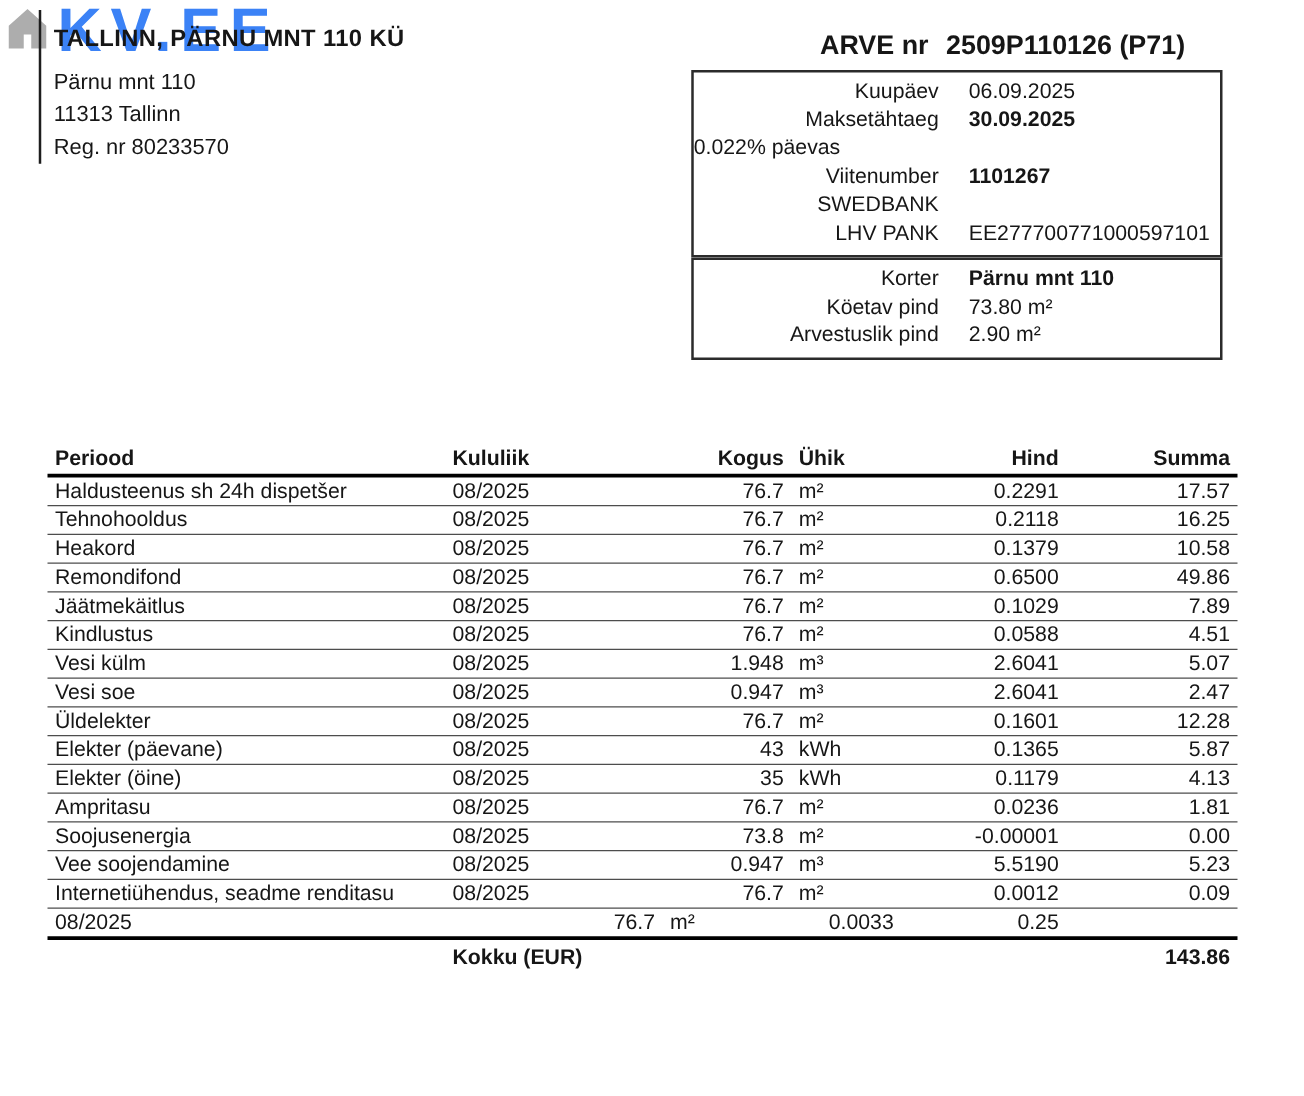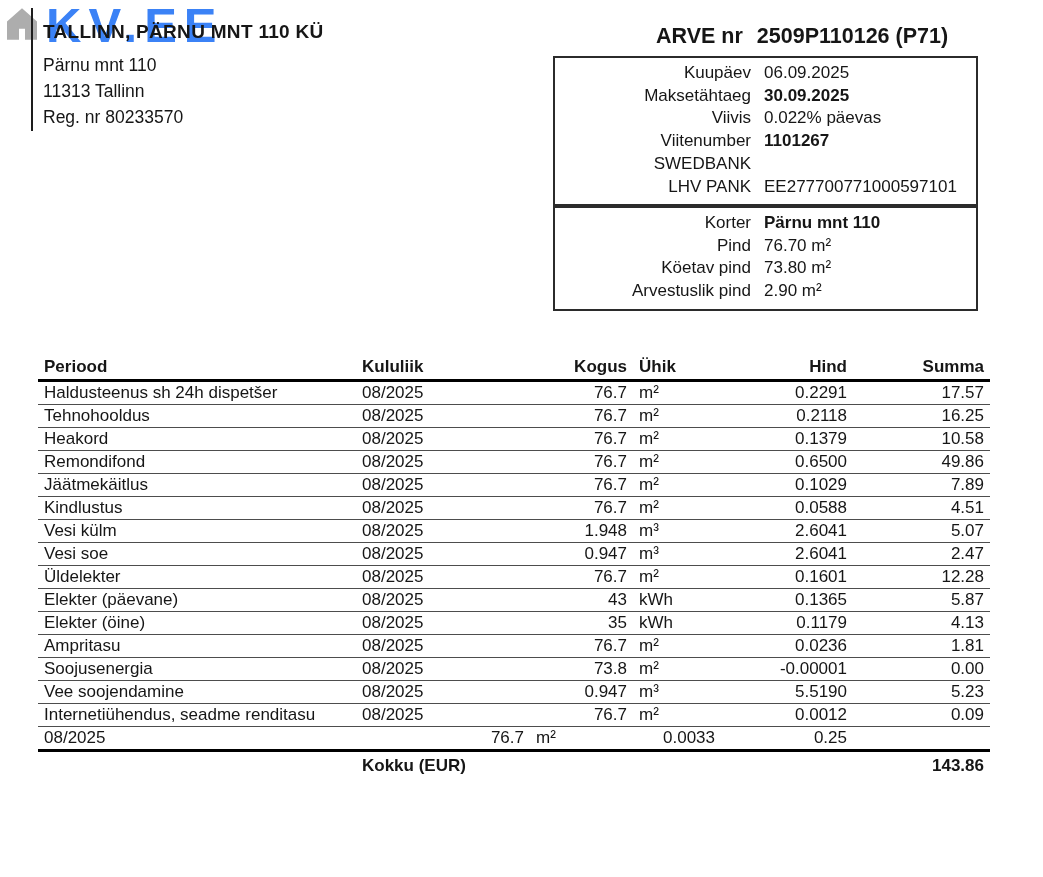--- a/index.html
+++ b/index.html
@@ -42,21 +42,21 @@
   
   .info-box {
     position: absolute; left: 553px; width: 425px;
     border: 2px solid #2b2b2b;
     padding: 4px 0 6px 0;
     background: #fff;
   }
   #box-invoice { top: 56px; }
   #box-apartment { top: 206px; }
   .info-row {
-    display: grid; grid-template-columns: 196px 1fr; column-gap: 13px;
+    display: grid; grid-template-columns: 196px 1fr; column-gap: 24px;
     font-size: 17px; line-height: 22.7px; padding-right: 6px;
   }
   .info-label { text-align: right; white-space: nowrap; }
   .info-value { white-space: nowrap; }
   .b { font-weight: 700; }
 
   
   .charges { position: absolute; left: 38px; top: 355px; width: 952px; }
   .t-row {
     display: grid;
@@ -104,44 +104,39 @@
 <div class="info-box" id="box-invoice">
     <div class="info-row">
       <span class="info-label">Kuupäev</span>
       <span class="info-value">06.09.2025</span>
     </div>
     <div class="info-row">
       <span class="info-label">Maksetähtaeg</span>
       <span class="info-value b">30.09.2025</span>
     </div>
     <div class="info-row">
-      <span class="info-label">Viivis</span>
       <span class="info-value">0.022% päevas</span>
     </div>
     <div class="info-row">
       <span class="info-label">Viitenumber</span>
       <span class="info-value b">1101267</span>
     </div>
     <div class="info-row">
       <span class="info-label">SWEDBANK</span>
     </div>
     <div class="info-row">
       <span class="info-label">LHV PANK</span>
       <span class="info-value">EE277700771000597101</span>
     </div>
   </div>
 
 <div class="info-box" id="box-apartment">
     <div class="info-row">
       <span class="info-label">Korter</span>
       <span class="info-value b">Pärnu mnt 110</span>
-    </div>
-    <div class="info-row">
-      <span class="info-label">Pind</span>
-      <span class="info-value">76.70 m²</span>
     </div>
     <div class="info-row">
       <span class="info-label">Köetav pind</span>
       <span class="info-value">73.80 m²</span>
     </div>
     <div class="info-row">
       <span class="info-label">Arvestuslik pind</span>
       <span class="info-value">2.90 m²</span>
     </div>
   </div>

